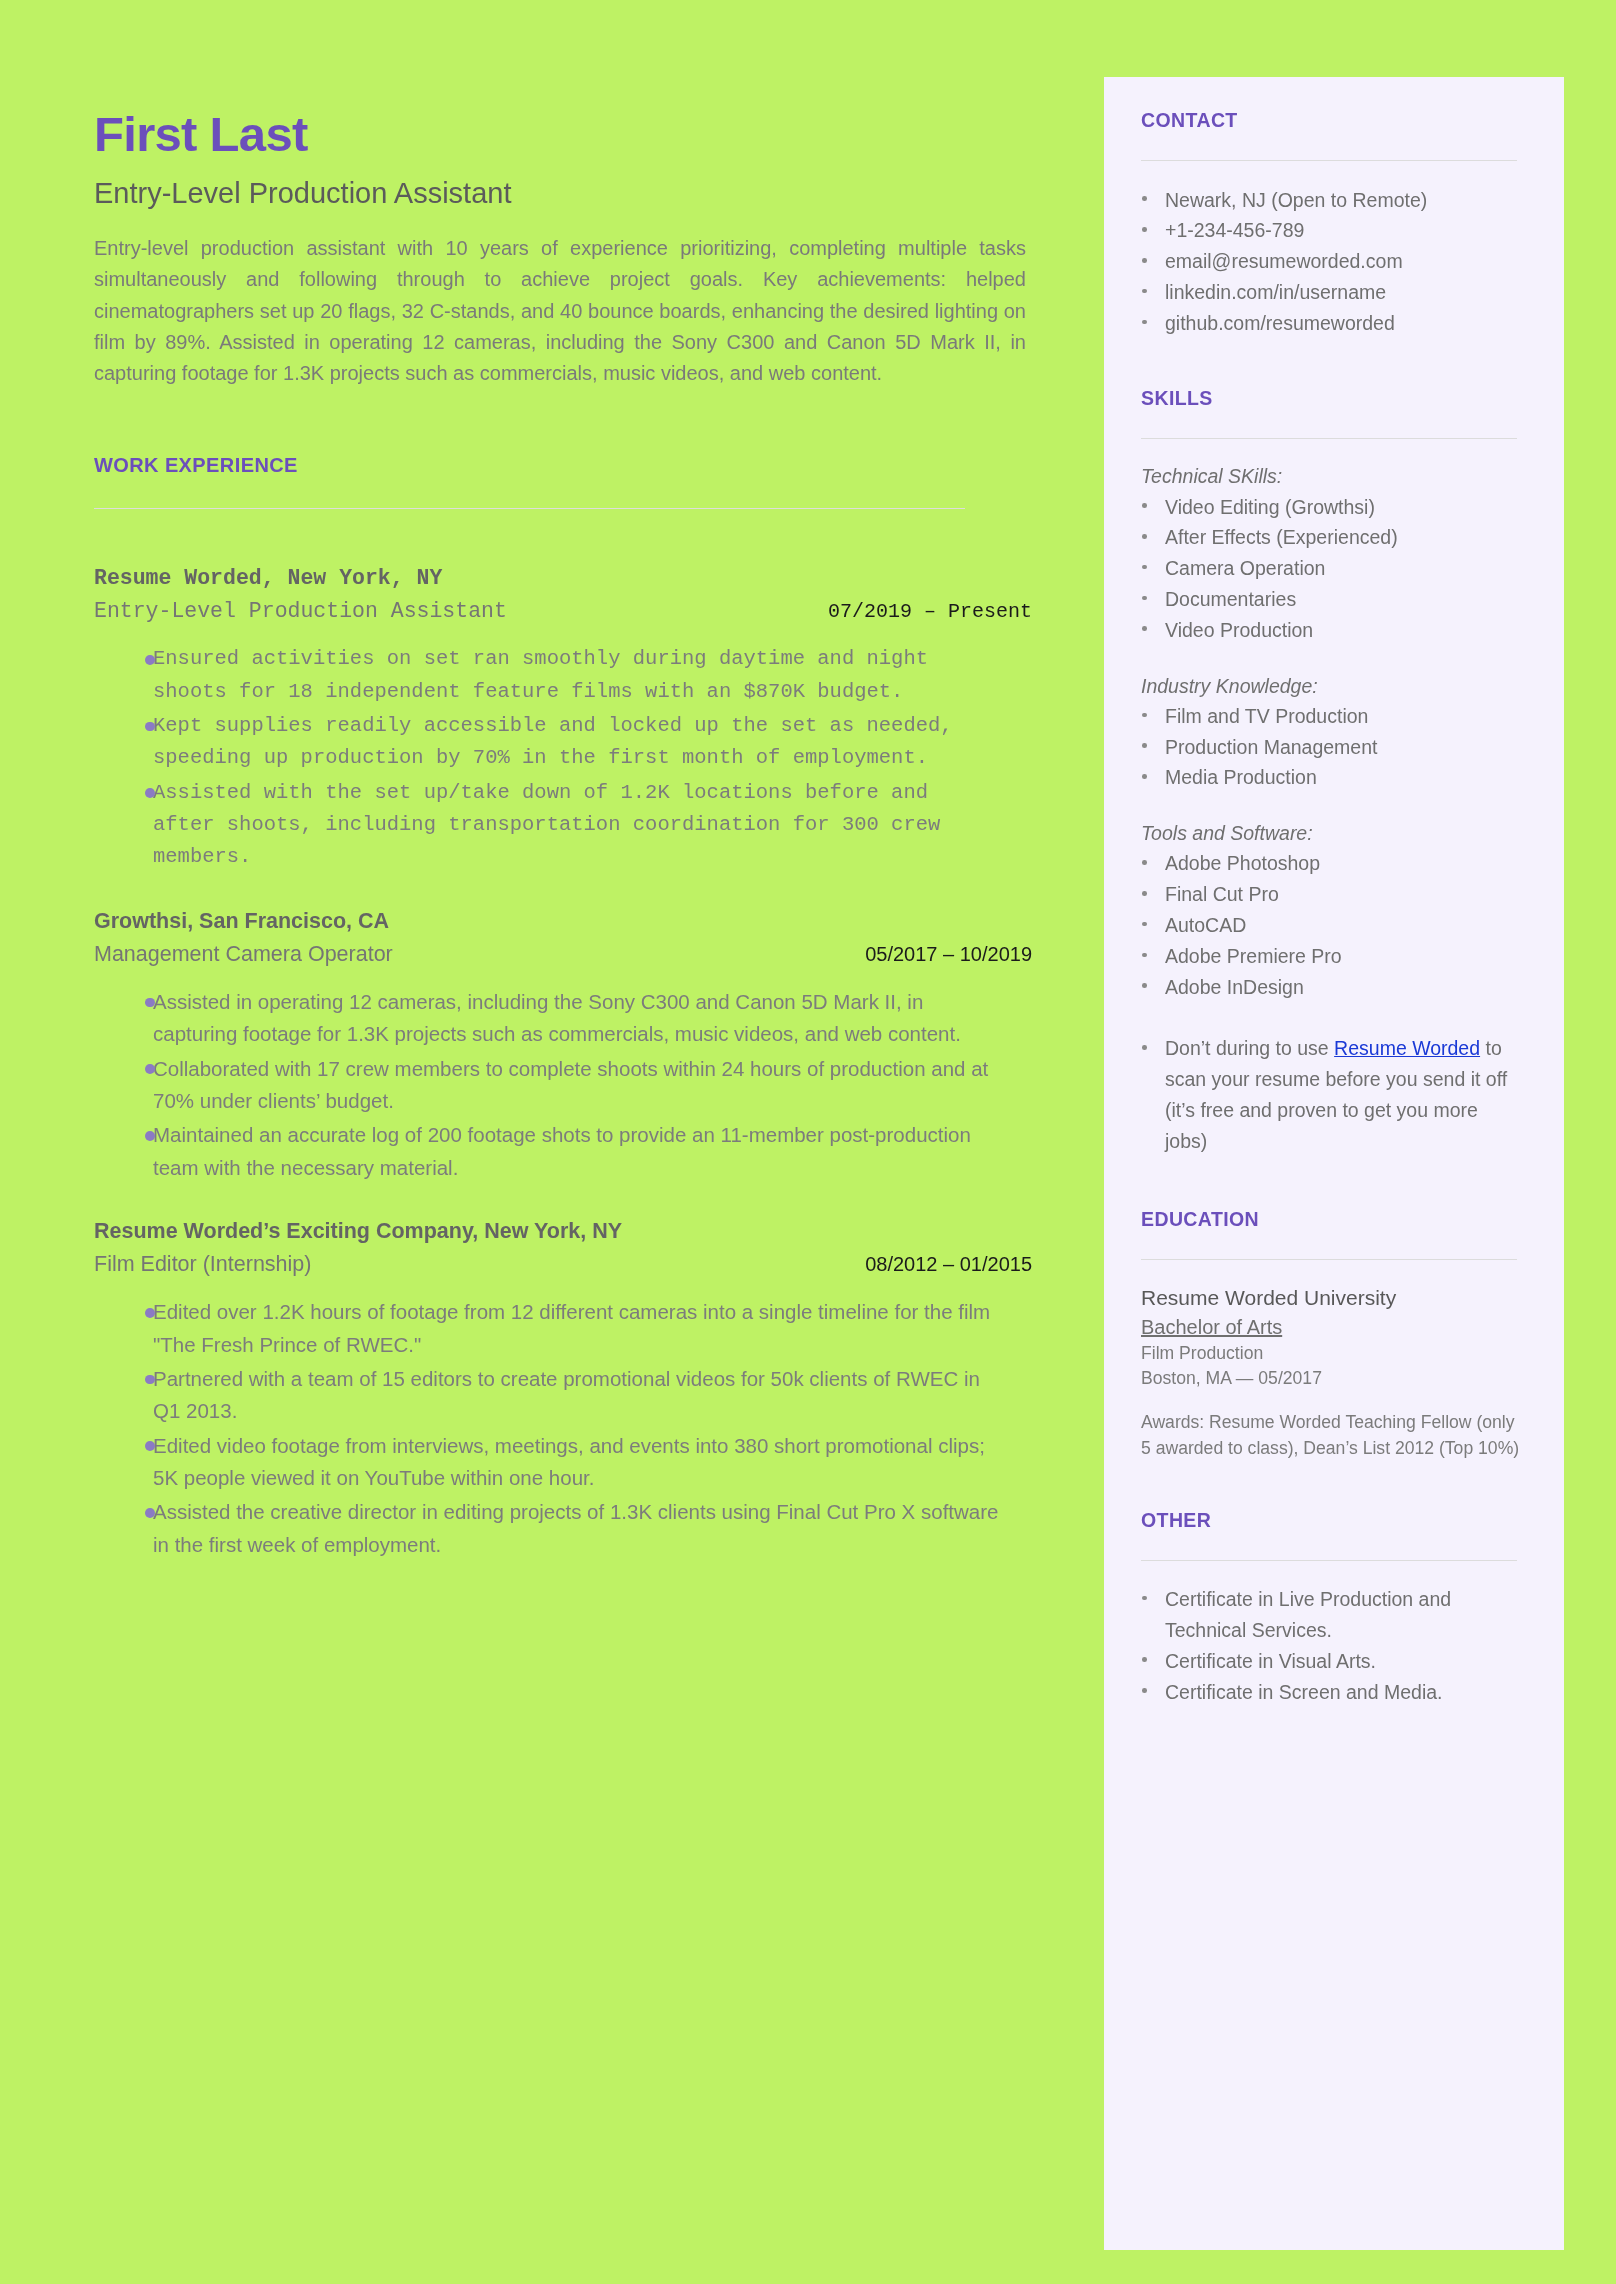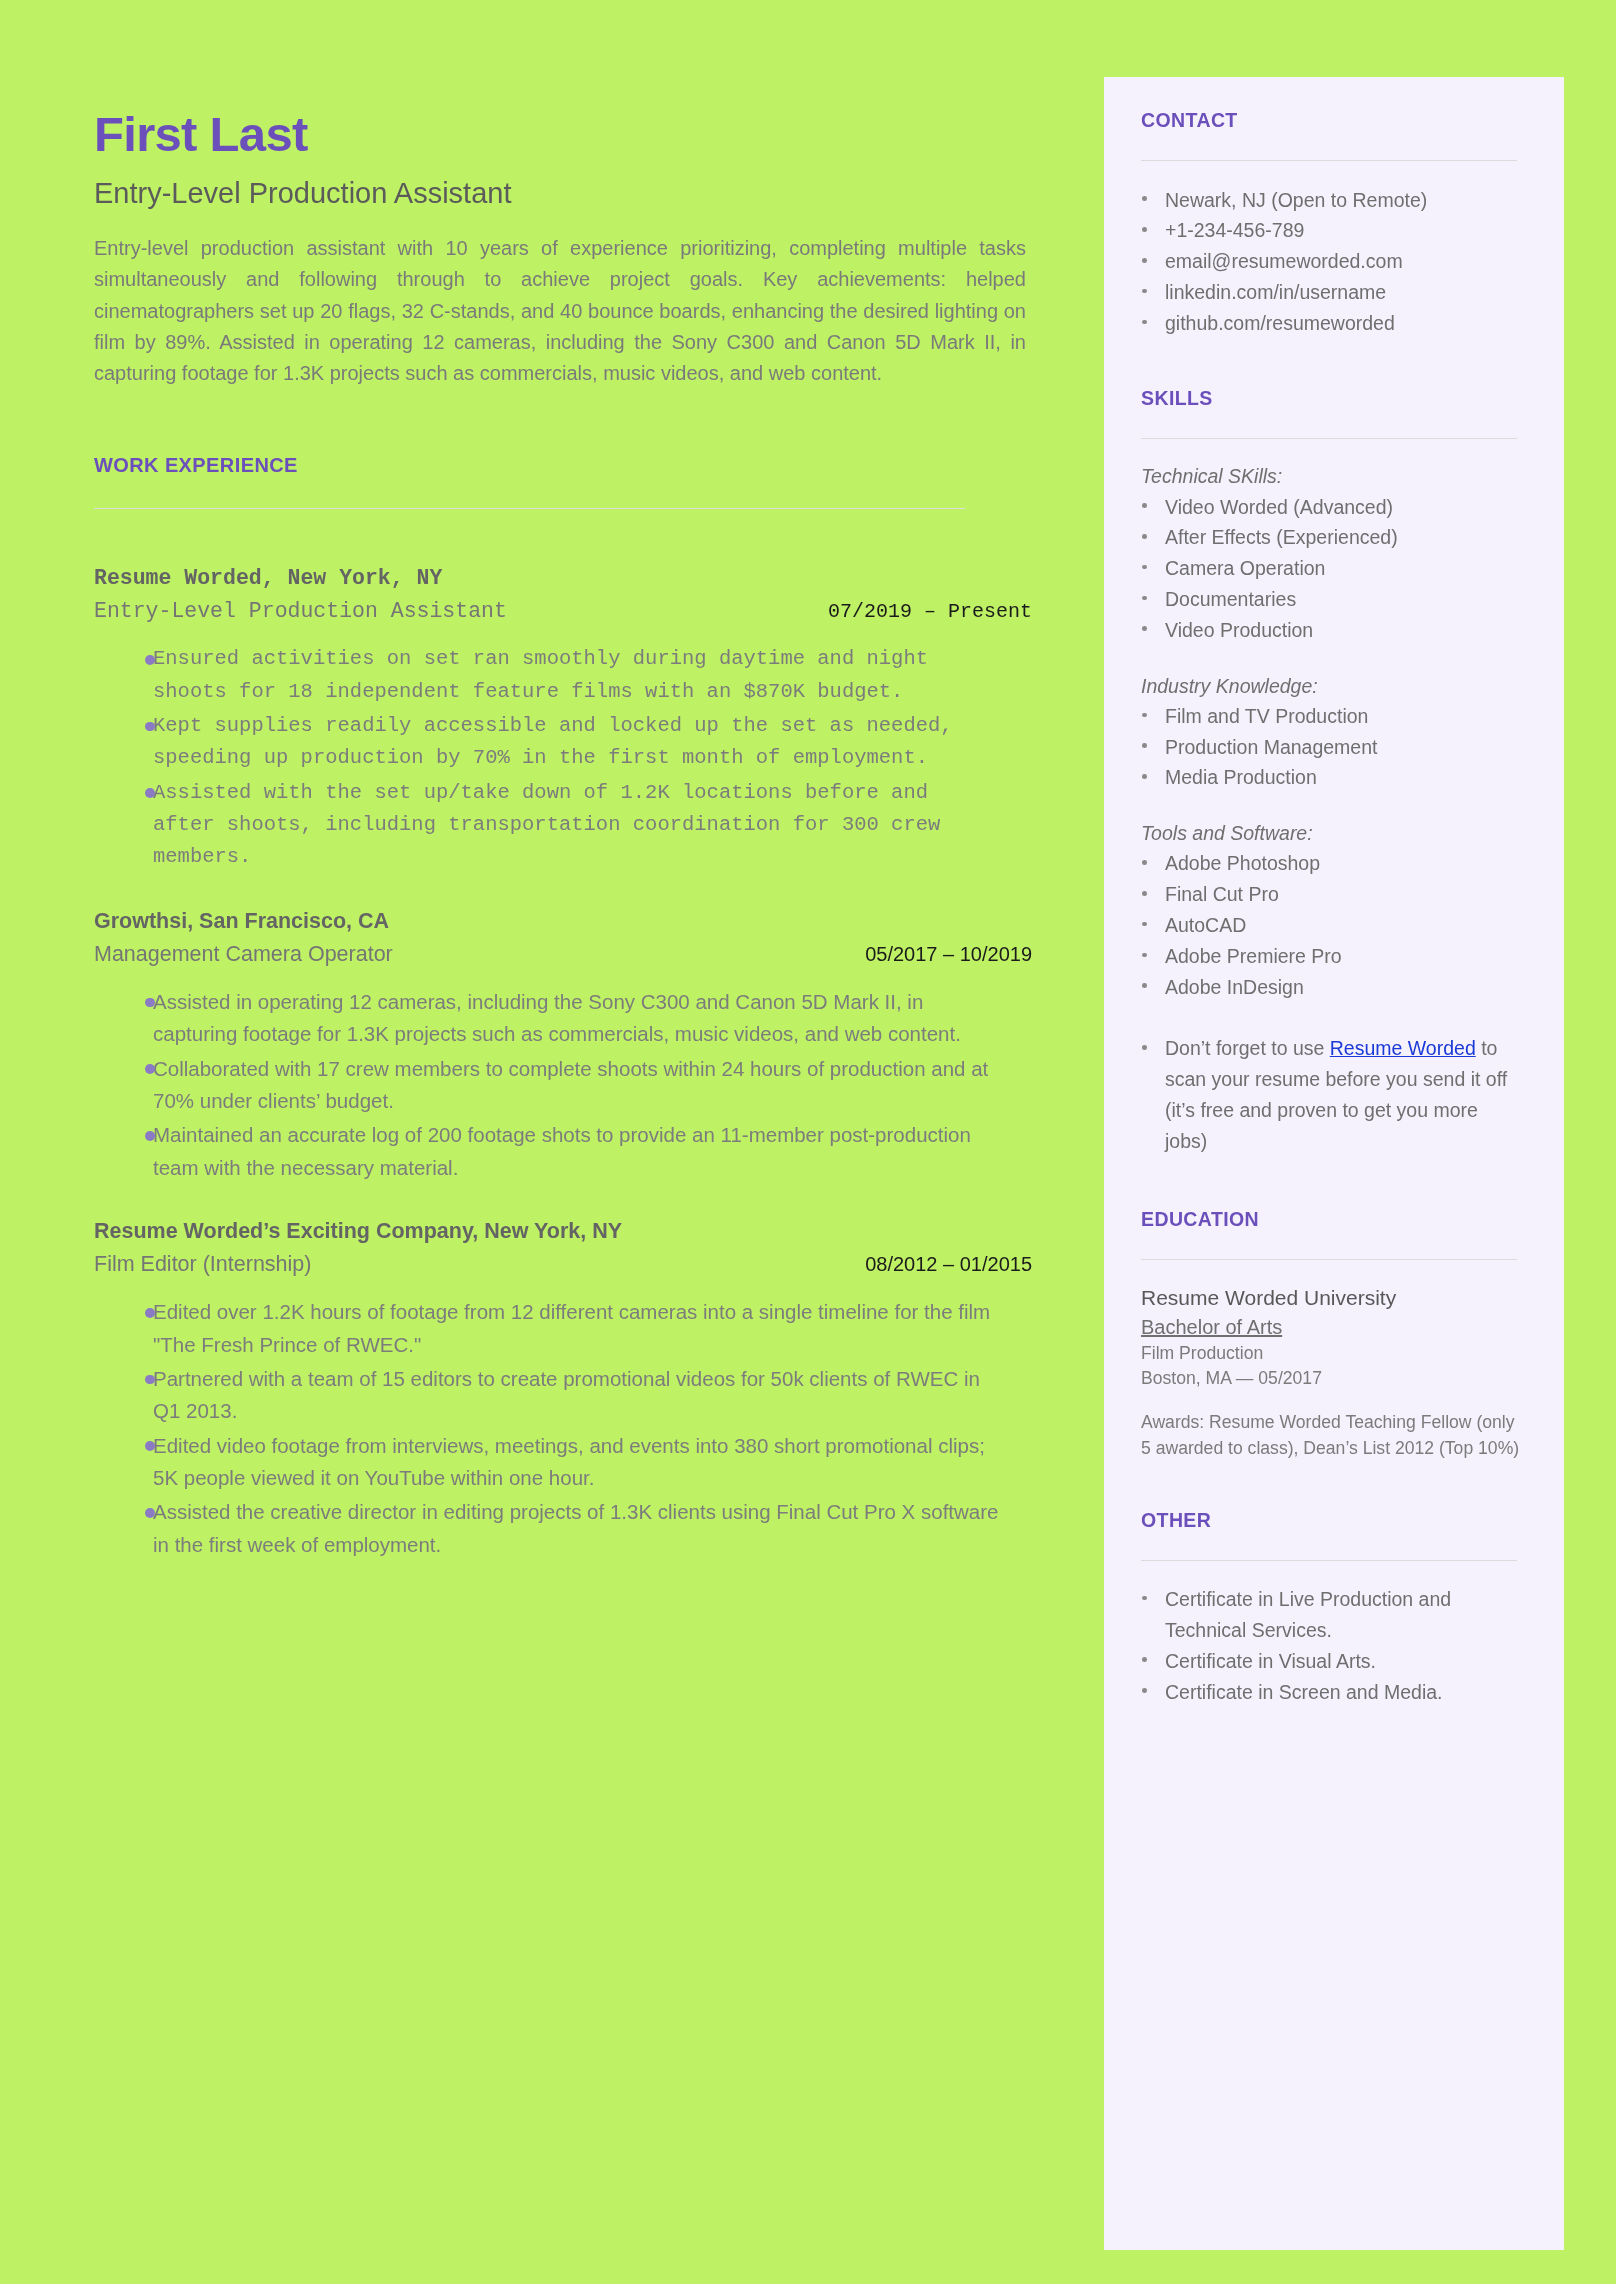--- a/index.html
+++ b/index.html
@@ -317,21 +317,21 @@
       </ul>
     </div>
 
     <div class="side-section sec-gap-skills">
       <div class="side-head">SKILLS</div>
       <div class="side-rule"></div>
 
       <div class="skill-group">
         <div class="skill-group-label">Technical SKills:</div>
         <ul class="side-list">
-          <li><span class="sdot"></span><span>Video Worded (Advanced)</span></li>
+          <li><span class="sdot"></span><span>Video Editing (Growthsi)</span></li>
           <li><span class="sdot"></span><span>After Effects (Experienced)</span></li>
           <li><span class="sdot"></span><span>Camera Operation</span></li>
           <li><span class="sdot"></span><span>Documentaries</span></li>
           <li><span class="sdot"></span><span>Video Production</span></li>
         </ul>
       </div>
 
       <div class="skill-group">
         <div class="skill-group-label">Industry Knowledge:</div>
         <ul class="side-list">
@@ -346,21 +346,21 @@
         <ul class="side-list">
           <li><span class="sdot"></span><span>Adobe Photoshop</span></li>
           <li><span class="sdot"></span><span>Final Cut Pro</span></li>
           <li><span class="sdot"></span><span>AutoCAD</span></li>
           <li><span class="sdot"></span><span>Adobe Premiere Pro</span></li>
           <li><span class="sdot"></span><span>Adobe InDesign</span></li>
         </ul>
       </div>
 
       <div class="promo">
-        <span class="sdot"></span><span>Don’t forget to use </span><span class="link">Resume Worded</span><span> to scan your resume before you send it off (it’s free and proven to get you more jobs)</span>
+        <span class="sdot"></span><span>Don’t during to use </span><span class="link">Resume Worded</span><span> to scan your resume before you send it off (it’s free and proven to get you more jobs)</span>
       </div>
     </div>
 
     <div class="side-section sec-gap-edu">
       <div class="side-head">EDUCATION</div>
       <div class="side-rule"></div>
       <div class="edu-school">Resume Worded University</div>
       <div class="edu-degree">Bachelor of Arts</div>
       <div class="edu-field">Film Production</div>
       <div class="edu-place">Boston, MA — 05/2017</div>

